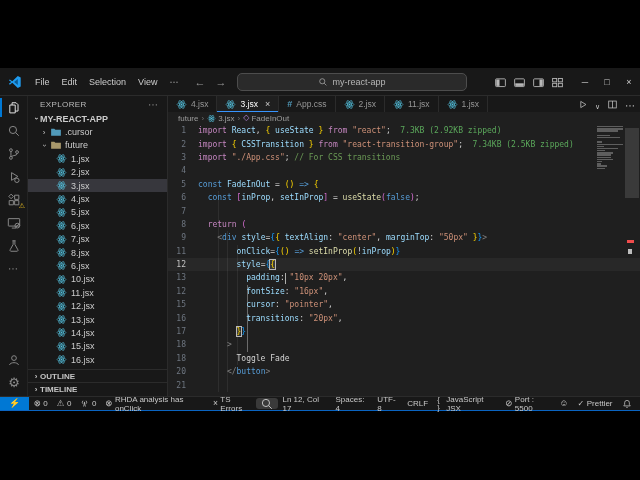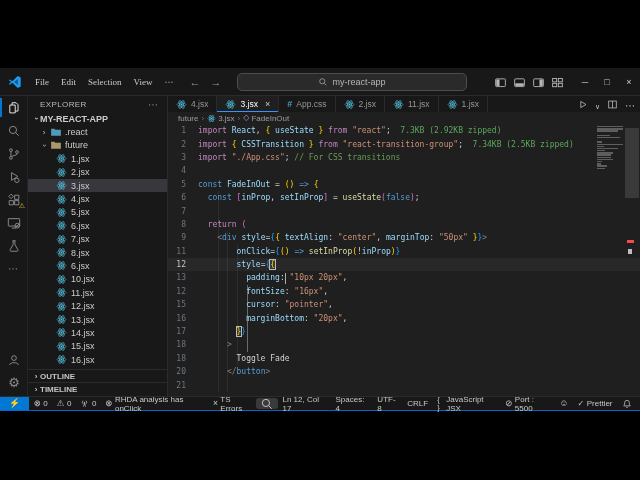--- a/index.html
+++ b/index.html
@@ -3,21 +3,21 @@
 <meta charset="utf-8">
 <style>
   html,body{margin:0;padding:0;background:#000;width:640px;height:480px;overflow:hidden;
     font-family:"Liberation Sans",sans-serif;-webkit-font-smoothing:antialiased;}
   *{box-sizing:border-box;}
   .window{position:absolute;left:0;top:68px;width:640px;height:343px;background:#1f1f1f;
     border-bottom:1px solid #0a64c1;display:flex;flex-direction:column;}
   
   .titlebar{height:28px;background:#181818;border-bottom:1px solid #2b2b2b;display:flex;align-items:center;position:relative;color:#cccccc;font-size:9px;}
   .logo{width:14px;height:14px;margin:0 7px 0 8px;display:flex;align-items:center;}
-  .menu{display:flex;font-family:Liberation Serif, serif;}
+  .menu{display:flex;}
   .menu-item{padding:0 6px;line-height:28px;cursor:default;}
   .nav-arrows{display:flex;gap:10px;margin-left:10px;color:#9a9a9a;font-size:11px;}
   .cmd-center{position:absolute;left:237px;top:5px;width:230px;height:18px;background:#2a2a2a;
     border:1px solid #4d4d4d;border-radius:5px;display:flex;align-items:center;justify-content:center;
     gap:4px;color:#b6b6b6;font-size:9px;}
   .tb-right{position:absolute;right:0;top:0;height:28px;display:flex;align-items:center;}
   .layout-ctrls{display:flex;gap:6px;margin-right:10px;color:#b8b8b8;}
   .layout-ctrls span{display:flex;}
   .win-ctrls{display:flex;}
   .win-btn{width:22px;height:28px;display:flex;align-items:center;justify-content:center;color:#cccccc;font-size:9px;}
@@ -232,21 +232,21 @@
             <span class="chev open">›</span>
             <span>MY-REACT-APP</span>
           </div>
           <div class="row folder-row">
             <span class="chev ">›</span>
   <span class="ficon">
               <svg viewBox="0 0 16 16" width="12" height="12">
                 <path d="M1.5 3.5h4.2L7.2 5h7.3v8H1.5z" fill="#519aba"></path>
               </svg>
             </span>
-            <span>.react</span>
+            <span>.cursor</span>
           </div>
           <div class="row folder-row">
             <span class="chev open">›</span>
   <span class="ficon">
               <svg viewBox="0 0 16 16" width="12" height="12">
                 <path d="M1.5 3.5h4.2L7.2 5h7.3v8H1.5z" fill="#a8986b"></path>
               </svg>
             </span>
             <span>future</span>
           </div>
@@ -659,21 +659,21 @@
             <div class="code-row">
               <span class="gutter-num">12</span>
               <span class="code-text"><span class="tk-p">          </span><span class="tk-v">fontSize</span><span class="tk-p">: </span><span class="tk-s">"16px"</span><span class="tk-p">,</span></span>
             </div>
             <div class="code-row">
               <span class="gutter-num">15</span>
               <span class="code-text"><span class="tk-p">          </span><span class="tk-v">cursor</span><span class="tk-p">: </span><span class="tk-s">"pointer"</span><span class="tk-p">,</span></span>
             </div>
             <div class="code-row">
               <span class="gutter-num">16</span>
-              <span class="code-text"><span class="tk-p">          </span><span class="tk-v">marginBottom</span><span class="tk-p">: </span><span class="tk-s">"20px"</span><span class="tk-p">,</span></span>
+              <span class="code-text"><span class="tk-p">          </span><span class="tk-v">transitions</span><span class="tk-p">: </span><span class="tk-s">"20px"</span><span class="tk-p">,</span></span>
             </div>
             <div class="code-row">
               <span class="gutter-num">17</span>
               <span class="code-text"><span class="tk-p">        </span><span class="tk-b1 br-hl">}</span><span class="tk-b3">}</span></span>
             </div>
             <div class="code-row">
               <span class="gutter-num">18</span>
               <span class="code-text"><span class="tk-p">      </span><span class="tk-a">&gt;</span></span>
             </div>
             <div class="code-row">

